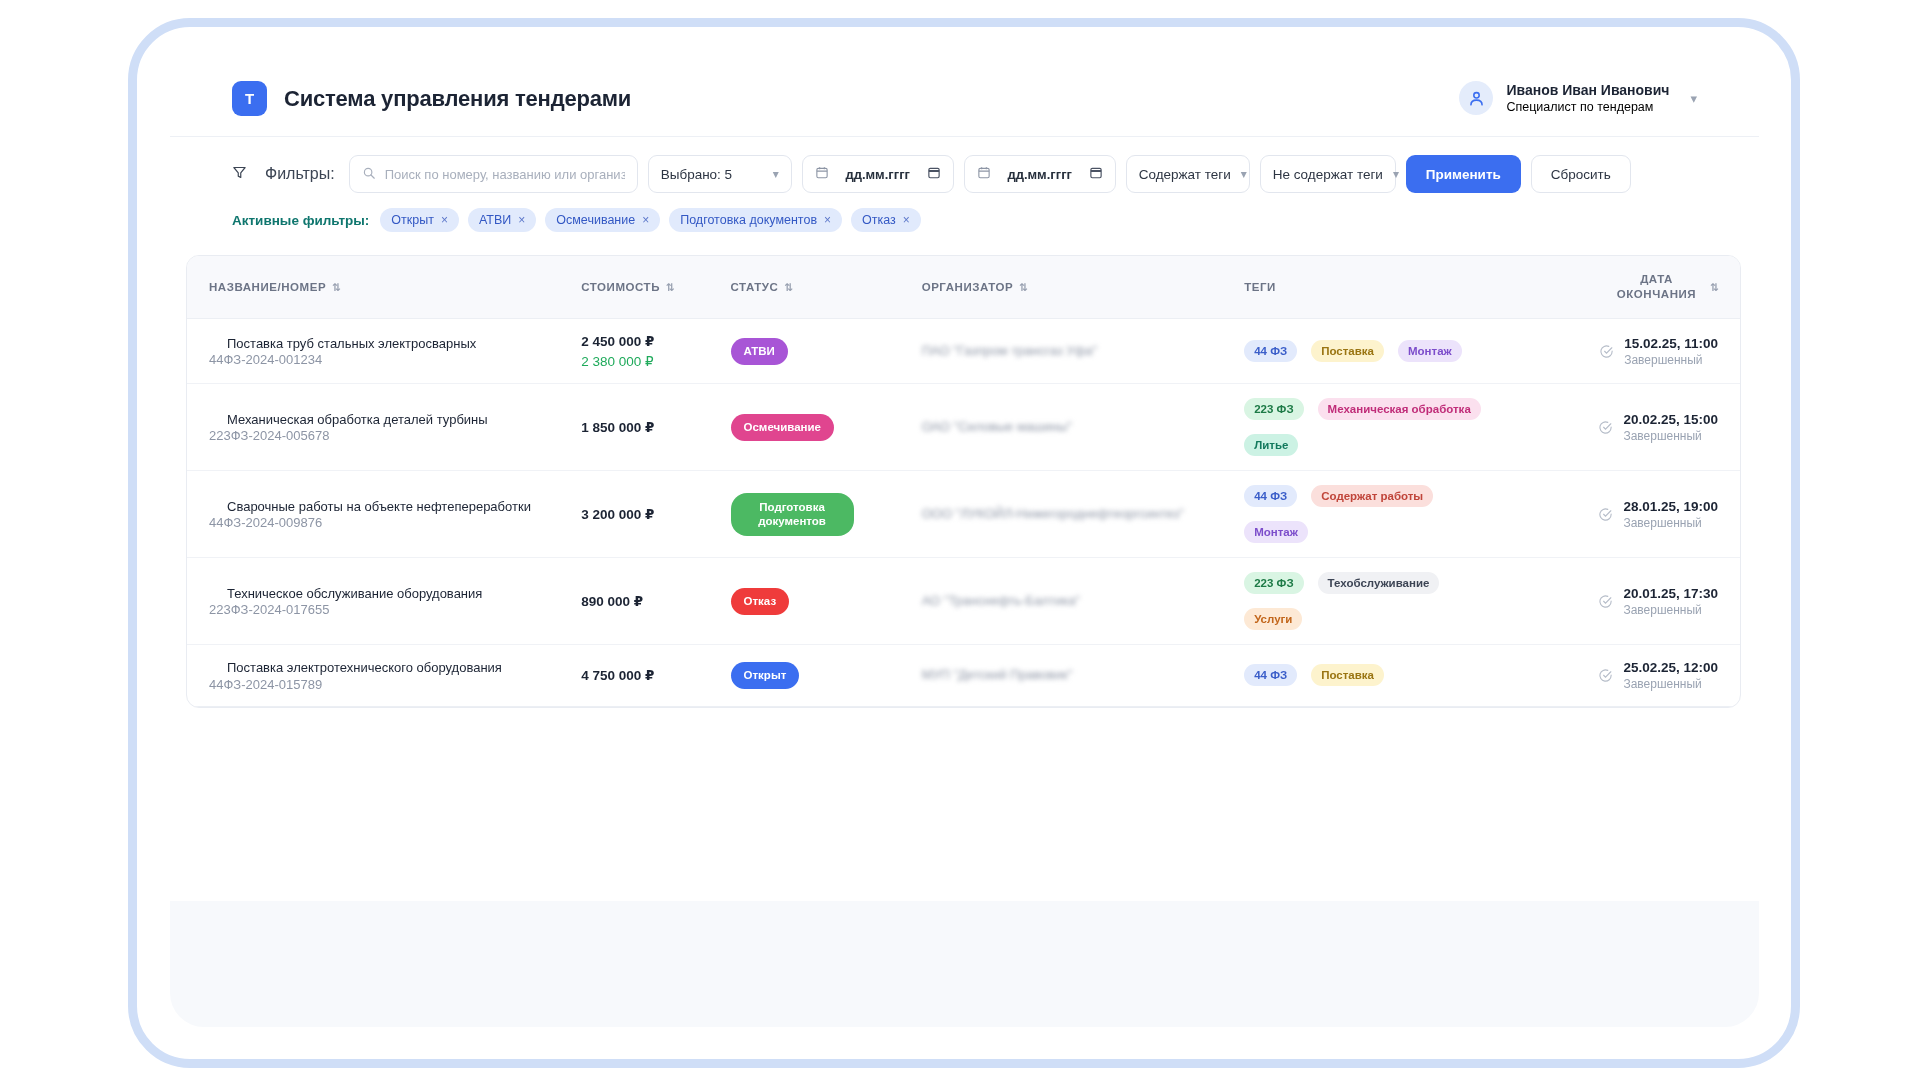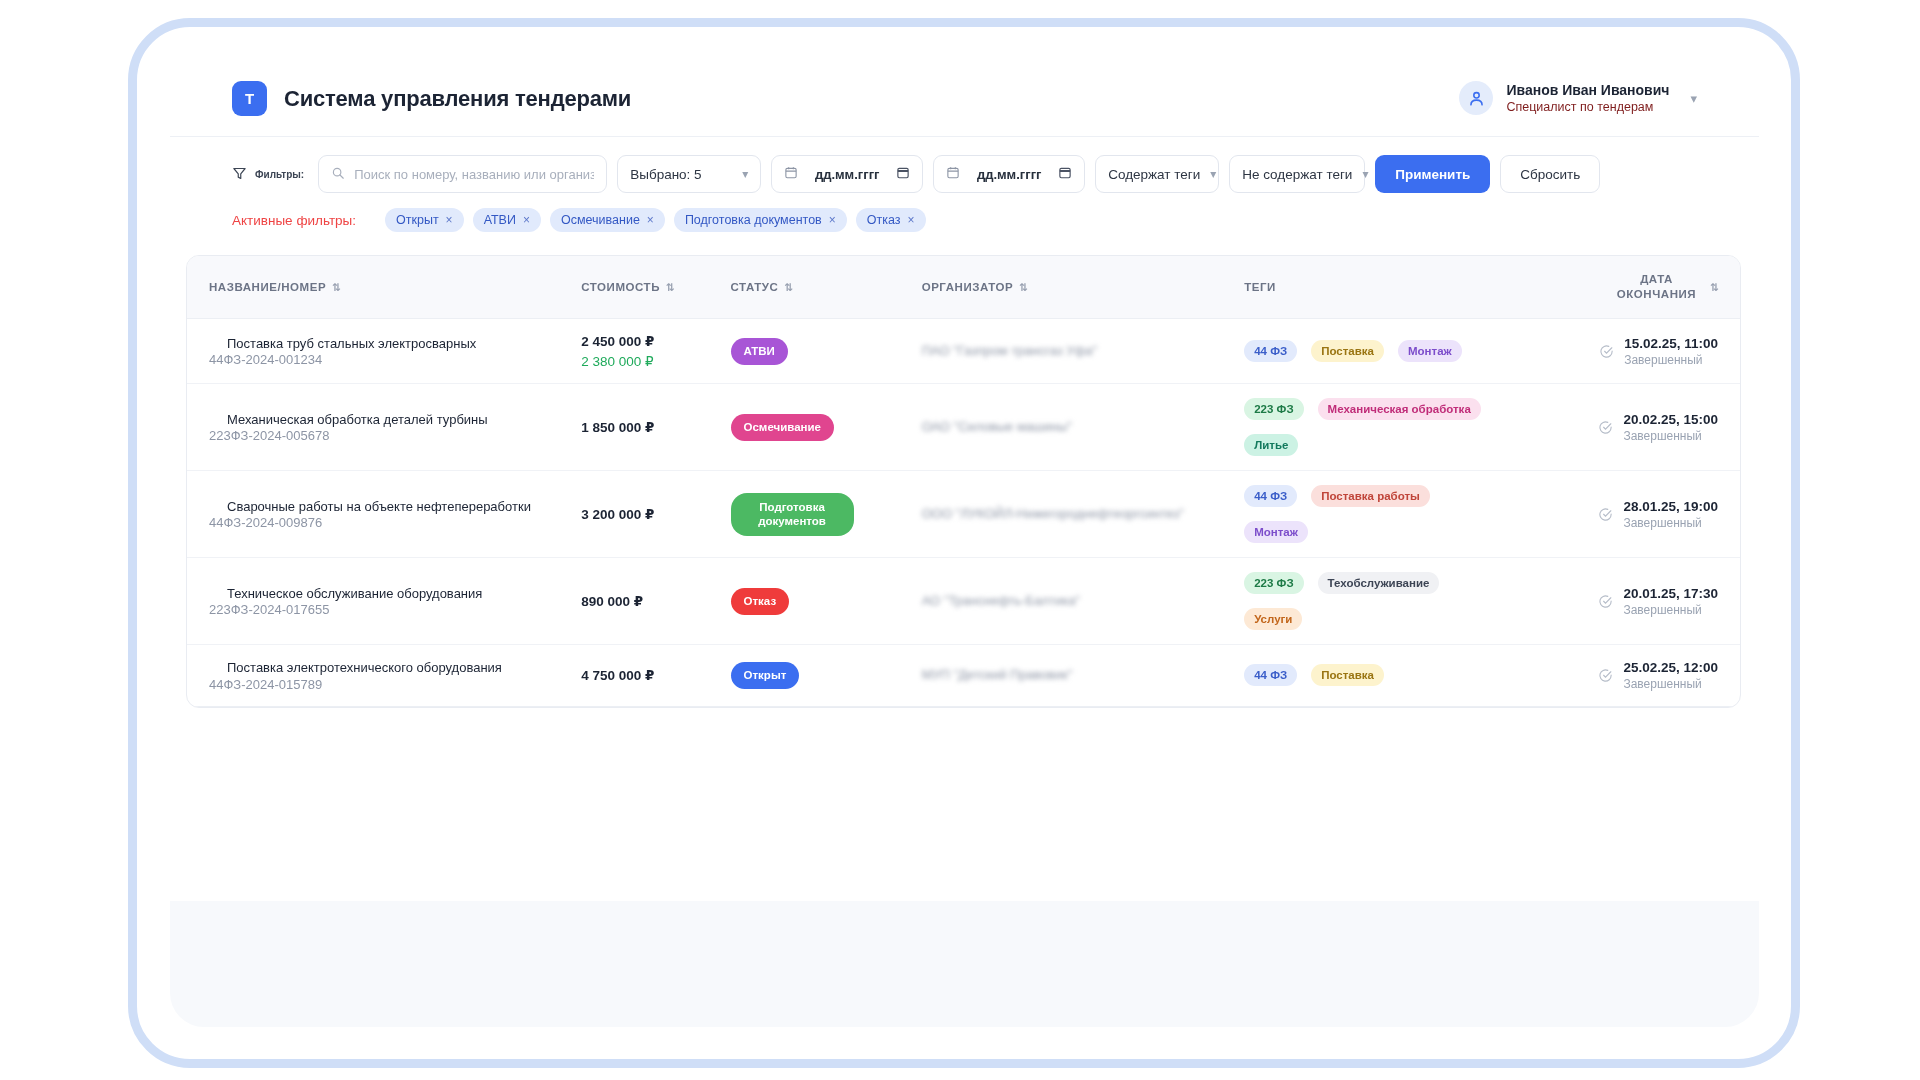--- a/index.html
+++ b/index.html
@@ -76,39 +76,39 @@
   .user-box { display: flex; align-items: center; gap: 13px; }
   .avatar {
     width: 34px; height: 34px;
     border-radius: 50%;
     background: #e4ecfb;
     display: flex; align-items: center; justify-content: center;
   }
   .avatar svg { width: 19px; height: 19px; }
   .user-meta { line-height: 1.33; text-align: left; }
   .user-name { font-size: 14px; font-weight: bold; color: #1c2434; white-space: nowrap; }
-  .user-role { font-size: 12.5px; color: #7f1d1d; white-space: nowrap; }
+  .user-role { font-size: 12.5px; color: #000000; white-space: nowrap; }
   .chev-user { color: #9aa3b2; font-size: 13px; margin-left: 8px; }
 
   
   .filter-bar {
     position: absolute;
     left: 0; top: 76px;
     width: 1589px;
     padding: 18px 62px 0 62px;
   }
   .filter-row {
     display: flex;
     align-items: center;
     gap: 10px;
     height: 38px;
   }
   .filters-label {
-    display: flex; align-items: center; gap: 8px;
-    font-size: 10px; font-weight: bold; color: #3c4554;
+    display: flex; align-items: center; gap: 18px;
+    font-size: 16px; font-weight: normal; color: #3c4554;
     white-space: nowrap;
     margin-right: 4px;
   }
   .filters-label svg { width: 15px; height: 15px; }
 
   .ctl {
     height: 38px;
     border: 1px solid #e2e6ee;
     border-radius: 9px;
     background: #fff;
@@ -161,21 +161,21 @@
   }
 
   
   .active-row {
     display: flex;
     align-items: center;
     gap: 9px;
     margin-top: 15px;
     padding-left: 0;
   }
-  .active-label { font-size: 13.5px; color: #ef4444; margin-right: 20px; white-space: nowrap; }
+  .active-label { font-size: 13.5px; color: #0f766e; margin-right: 2px; white-space: nowrap; font-weight: bold; }
   .chip {
     background: #e1eafc;
     color: #3358c4;
     font-size: 12.5px;
     border-radius: 14px;
     padding: 5px 11px;
     display: inline-flex;
     align-items: center;
     gap: 7px;
     white-space: nowrap;
@@ -565,21 +565,21 @@
               <td class="c-price">
                 <div class="price-main">3 200 000 ₽</div>
               </td>
               <td class="c-status"><span class="status-pill wide" style="background: rgb(76, 185, 99);">Подготовка документов</span></td>
               <td class="c-org">
                 <div class="org-blur">ООО "ЛУКОЙЛ-Нижегороднефтеоргсинтез"</div>
               </td>
               <td class="c-tags">
                 <div class="tagwrap">
                   <span class="tag" style="background: rgb(226, 234, 252); color: rgb(59, 94, 201);">44 ФЗ</span>
-                  <span class="tag" style="background: rgb(251, 223, 220); color: rgb(192, 69, 58);">Поставка работы</span>
+                  <span class="tag" style="background: rgb(251, 223, 220); color: rgb(192, 69, 58);">Содержат работы</span>
                   <span class="tag" style="background: rgb(236, 227, 251); color: rgb(124, 77, 203);">Монтаж</span>
                 </div>
               </td>
               <td class="c-date">
                 <div class="date-cell">
                   <span style="color:#b6bdc9;display:flex">
                     <svg viewBox="0 0 24 24" fill="none" stroke="currentColor" stroke-width="1.8" stroke-linecap="round">
                       <path d="M21 11.4V12a9 9 0 1 1-5.3-8.2"></path>
                       <path d="M9 11.6l3 3 8.5-8.6"></path>
                     </svg>

